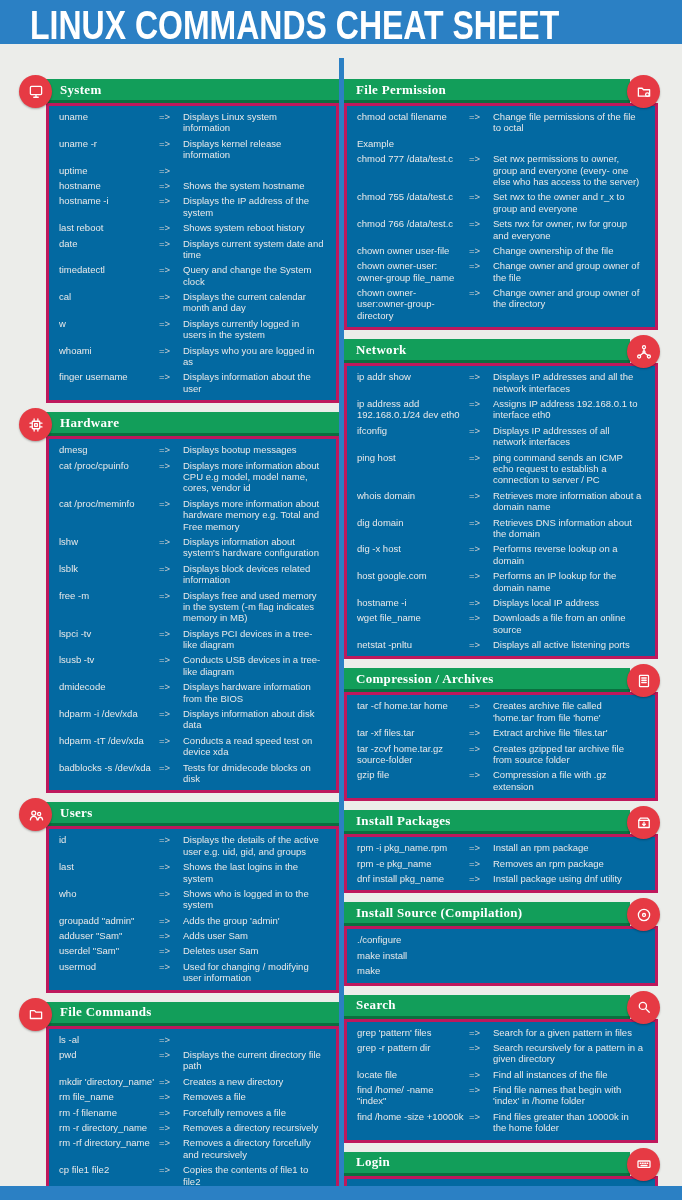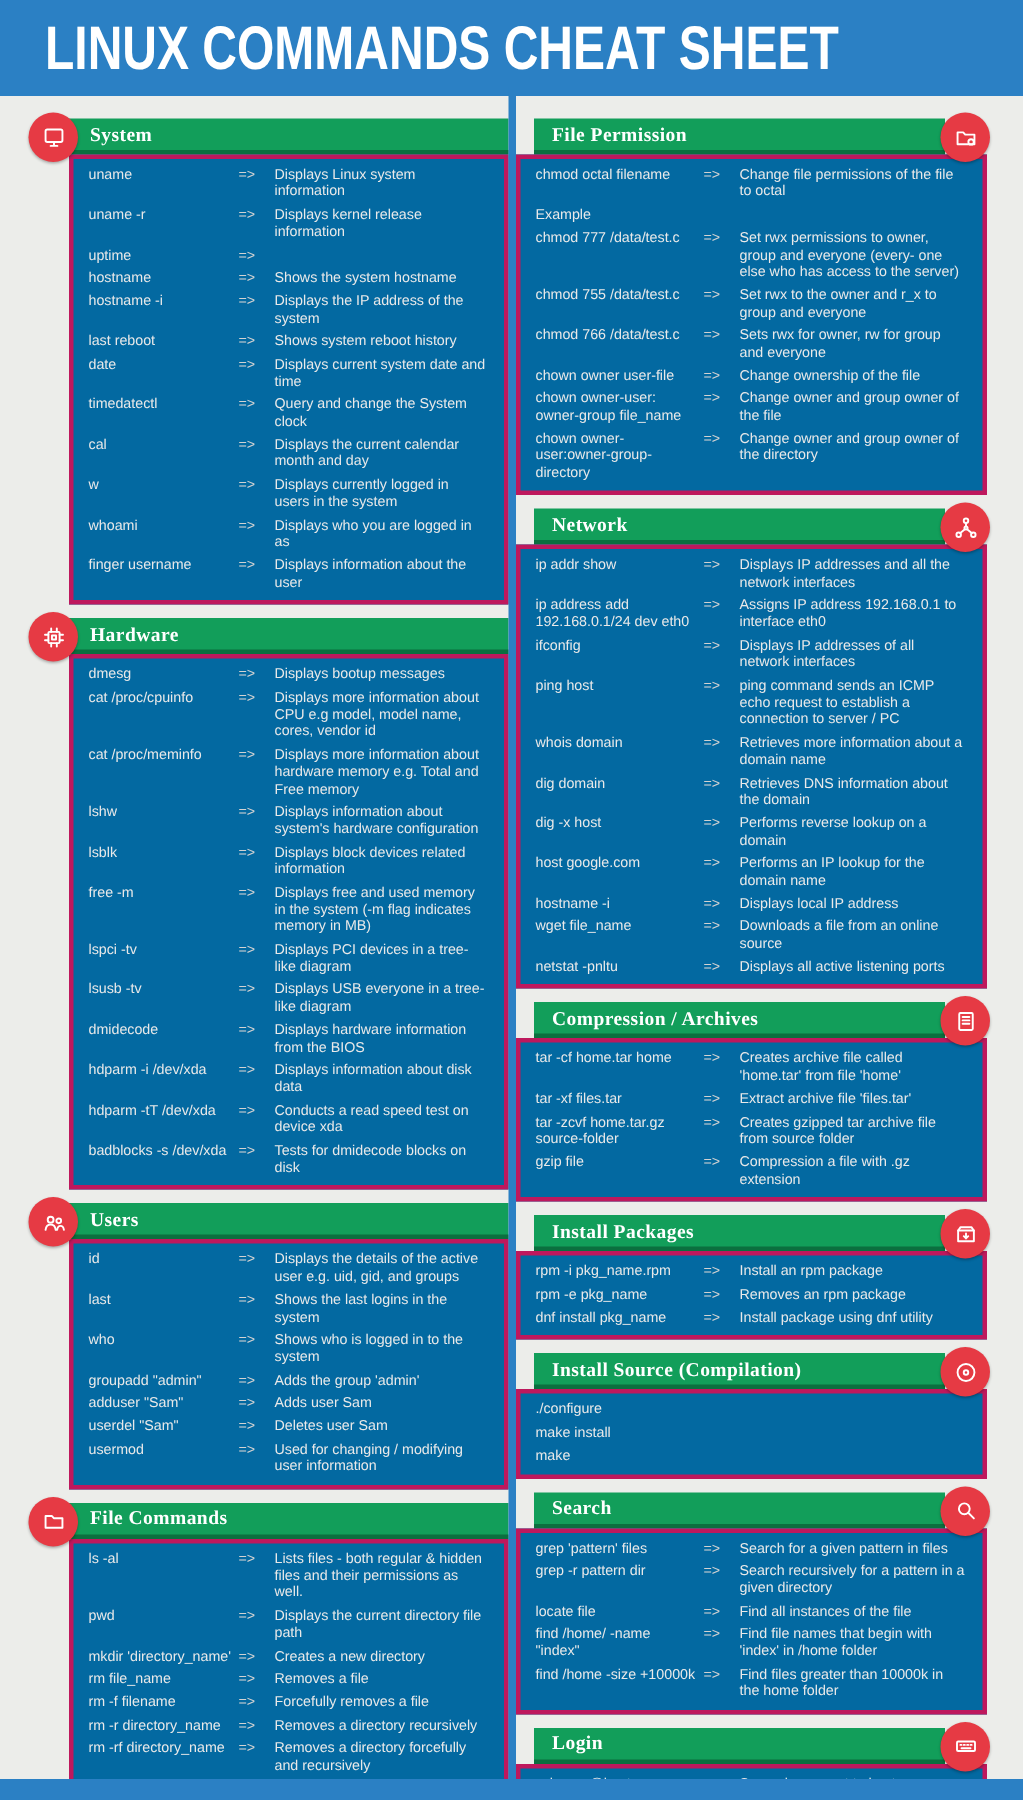--- a/index.html
+++ b/index.html
@@ -2,36 +2,36 @@
 <html><head>
 <meta charset="utf-8">
 <style>
   * { box-sizing: border-box; }
   html,body { margin:0; padding:0; }
   body {
     width:682px; height:1200px; position:relative; overflow:hidden;
     background:#ecedea;
     font-family:"Liberation Sans", sans-serif;
   }
-  .banner { height:64px; background:#2b80c4; display:flex; align-items:center; }
+  .banner { height:44px; background:#2b80c4; display:flex; align-items:flex-end; }
   .banner .title {
     color:#ffffff; font-weight:bold; font-size:32px; margin-left:30px;
     letter-spacing:0px; display:inline-block; transform:scaleY(1.28);
     transform-origin:left center; white-space:nowrap;
   }
   .divider { position:absolute; top:58px; bottom:14px; left:339px; width:5px; background:#2b80c4; }
   .bottom-bar { position:absolute; left:0; bottom:0; width:682px; height:14px; background:#2b80c4; }
 
   .col { position:absolute; top:58px; }
   .col-left  { left:0; width:339px; }
   .col-right { left:344px; width:338px; }
   .col .section:first-child { margin-top:21px; }
 
   .section { position:relative; margin-bottom:9px; }
-  .hdr { background:#129e5a; border-bottom:3px solid #0b6f3f; height:24px; display:flex; align-items:center;margin-left:12px; }
+  .hdr { background:#129e5a; border-bottom:3px solid #0b6f3f; height:24px; display:flex; align-items:center; }
   .col-left  .hdr { margin-left:28px; padding-left:32px; }
   .col-right .hdr { margin-right:52px; padding-left:12px; }
   .hdr-title {
     color:#ffffff; font-family:"Liberation Serif", serif; font-weight:bold;
     font-size:13px; letter-spacing:0.3px;
   }
   .icon-circle {
     position:absolute; width:33px; height:33px; border-radius:50%;
     background:#e63a44; top:-4px; display:flex; align-items:center; justify-content:center;
     z-index:2; box-shadow:0 1px 2px rgba(0,0,0,0.3);
@@ -173,21 +173,21 @@
           <span class="desc">Displays free and used memory in the system (-m flag indicates memory in MB)</span>
         </div>
         <div class="row">
           <span class="cmd">lspci  -tv</span>
           <span class="arrow">=&gt;</span>
           <span class="desc">Displays PCI devices in a tree-like diagram</span>
         </div>
         <div class="row">
           <span class="cmd">lsusb -tv</span>
           <span class="arrow">=&gt;</span>
-          <span class="desc">Displays USB everyone in a tree-like diagram</span>
+          <span class="desc">Conducts USB devices in a tree-like diagram</span>
         </div>
         <div class="row">
           <span class="cmd">dmidecode</span>
           <span class="arrow">=&gt;</span>
           <span class="desc">Displays hardware information from the BIOS</span>
         </div>
         <div class="row">
           <span class="cmd">hdparm -i  /dev/xda</span>
           <span class="arrow">=&gt;</span>
           <span class="desc">Displays information about disk data</span>
@@ -259,21 +259,20 @@
       </div>
       <span class="icon-circle">
         <svg viewBox="0 0 24 24" fill="none" stroke="#ffffff" stroke-width="1.7" stroke-linecap="round" stroke-linejoin="round">
           <path d="M4.5 7.5h5.5l1.8 2h7.7v8.5h-15z"></path>
         </svg>
       </span>
       <div class="panel">
         <div class="row">
           <span class="cmd">ls -al</span>
           <span class="arrow">=&gt;</span>
-          <span class="desc">Lists files - both regular &amp;  hidden files and their permissions as well.</span>
         </div>
         <div class="row">
           <span class="cmd">pwd</span>
           <span class="arrow">=&gt;</span>
           <span class="desc">Displays the current directory file path</span>
         </div>
         <div class="row">
           <span class="cmd">mkdir 'directory_name'</span>
           <span class="arrow">=&gt;</span>
           <span class="desc">Creates a new directory</span>

